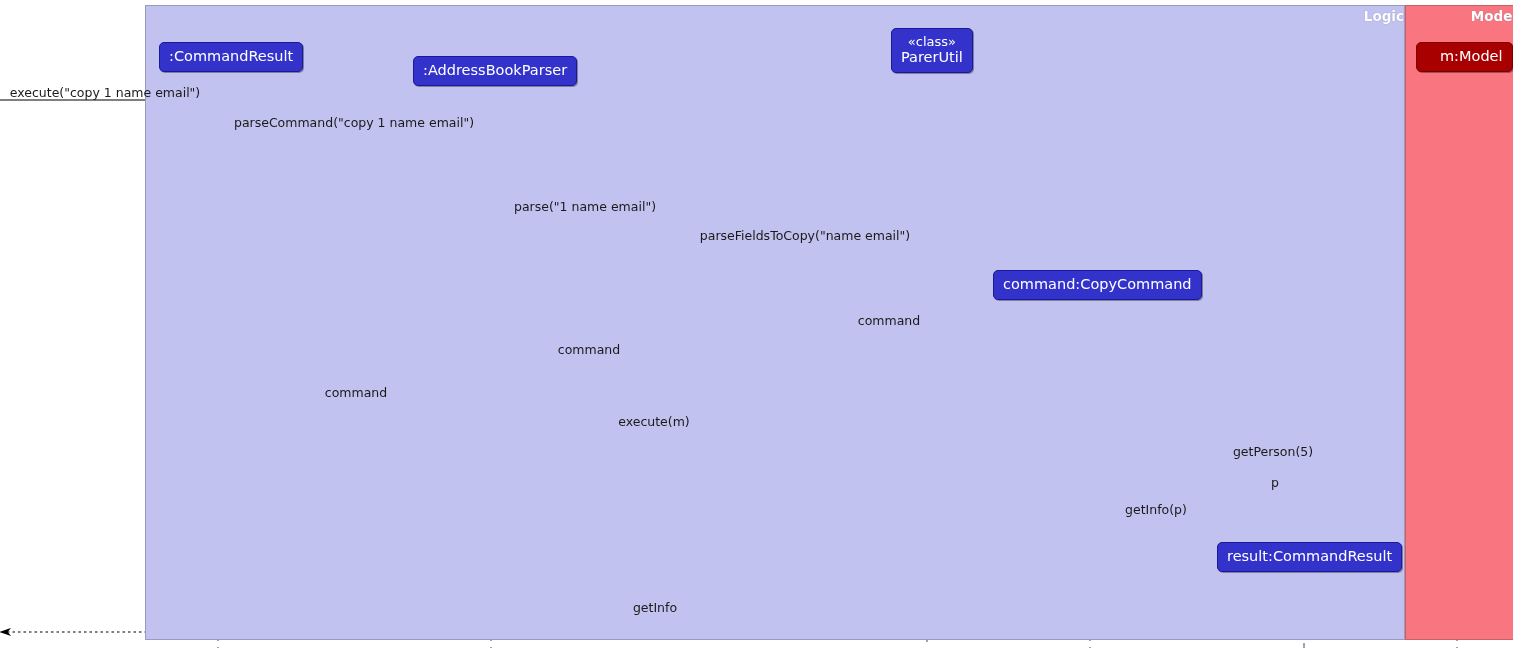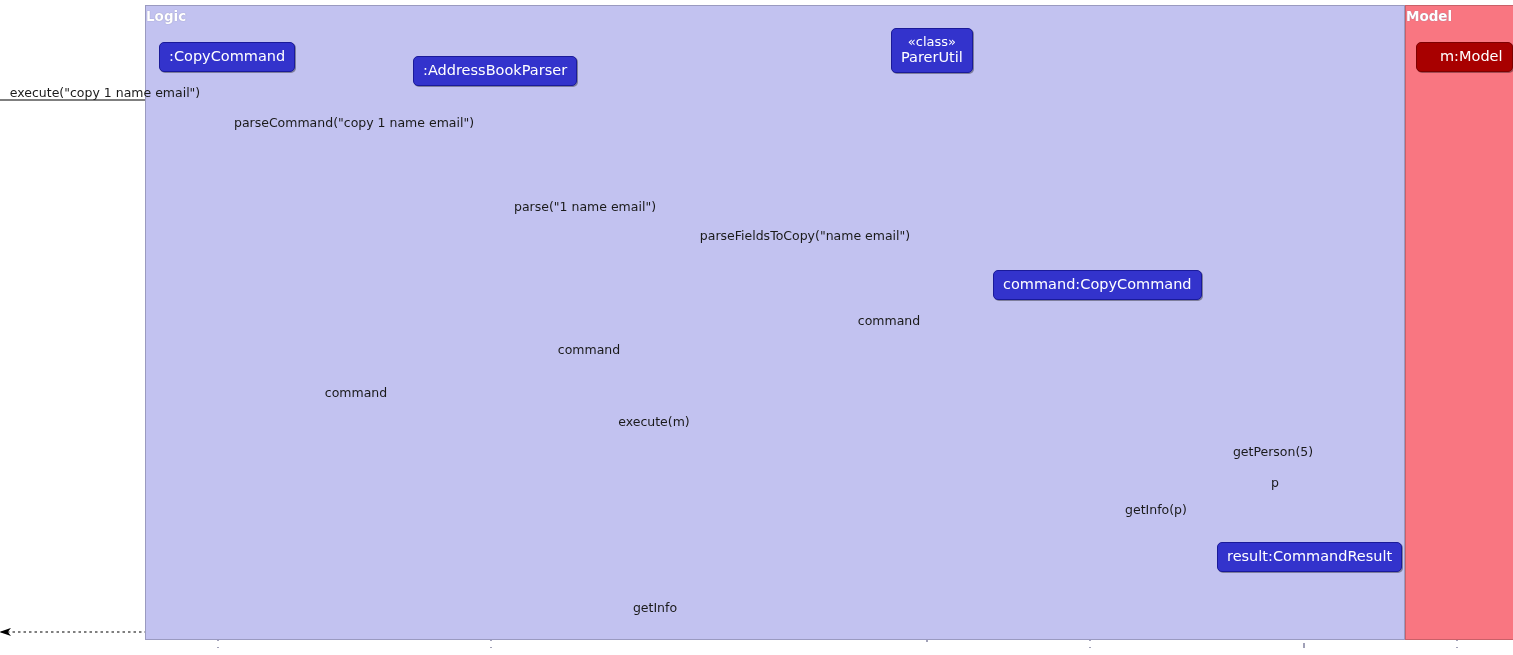--- a/index.html
+++ b/index.html
@@ -48,21 +48,21 @@
     line-height: 15px;
   }
   
   .group-frame {
     position: absolute;
     box-sizing: border-box;
   }
   .group-frame .group-title {
     position: absolute;
     top: 2px; left: 0; right: 0;
-    text-align: left;
+    text-align: right;
     font-size: 13.5px;
     font-weight: bold;
     color: #ffffff;
     text-shadow: 0 0 1px rgba(120,120,160,0.9);
   }
   .group-logic {
     background: #c2c2f0;
     border: 1px solid #9a9ac0;
   }
   .group-model {
@@ -130,21 +130,21 @@
       <rect x="1085" y="424" width="11" height="196" fill="#ffffff" stroke="#000000" stroke-width="1.2"></rect>
       <rect x="1451" y="458" width="11" height="34" fill="#ffffff" stroke="#000000" stroke-width="1.2"></rect>
       <rect x="1299" y="570" width="11" height="20" fill="#ffffff" stroke="#000000" stroke-width="1.2"></rect>
     </svg>
 <div class="group-frame group-logic" style="left: 145px; top: 5px; width: 1260px; height: 635px;">
       <div class="group-title">Logic</div>
     </div>
     <div class="group-frame group-model" style="left: 1405px; top: 5px; width: 113px; height: 635px;">
       <div class="group-title">Model</div>
     </div>
-    <div class="participant logic" style="left: 159px; top: 42px; min-width: 118px;"><span>:CopyCommand</span></div>
+    <div class="participant logic" style="left: 159px; top: 42px; min-width: 118px;"><span>:CommandResult</span></div>
     <div class="participant logic" style="left: 413px; top: 56px; min-width: 157px;"><span>:AddressBookParser</span></div>
     <div class="participant logic" style="left: 891px; top: 28px; min-width: 73px;"><span class="stereo">«class»</span><span>ParerUtil</span></div>
     <div class="participant logic" style="left: 1217px; top: 542px; min-width: 174px;"><span>result:CommandResult</span></div>
     <div class="participant logic" style="left: 993px; top: 270px; min-width: 194px;"><span>command:CopyCommand</span></div>
     <div class="participant model" style="left: 1416px; top: 42px; min-width: 82px; padding-left: 23px;"><span>m:Model</span></div>
     <div class="msg-label center" style="left: 105px; top: 86px;">execute("copy 1 name email")</div>
     <div class="msg-label center" style="left: 354px; top: 116px;">parseCommand("copy 1 name email")</div>
     <div class="msg-label center" style="left: 585px; top: 200px;">parse("1 name email")</div>
     <div class="msg-label center" style="left: 805px; top: 229px;">parseFieldsToCopy("name email")</div>
     <div class="msg-label center" style="left: 889px; top: 314px;">command</div>

